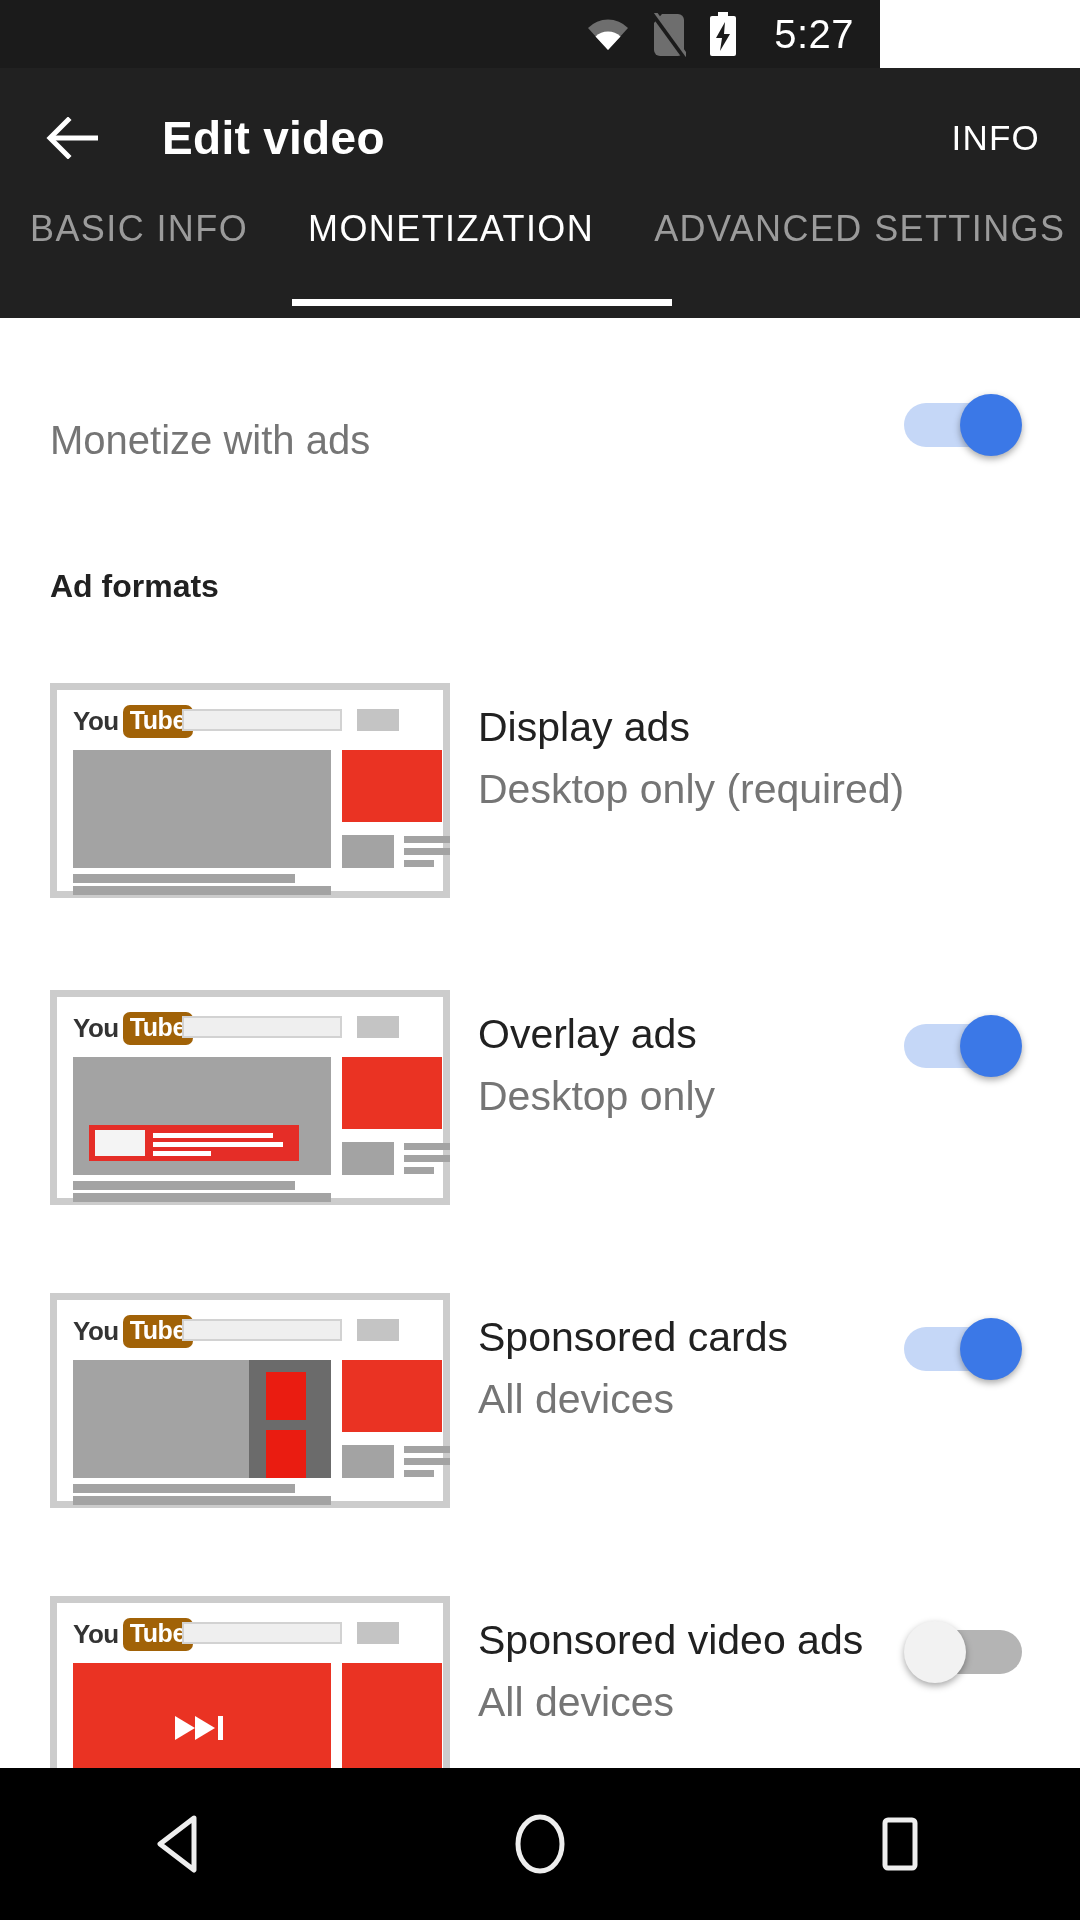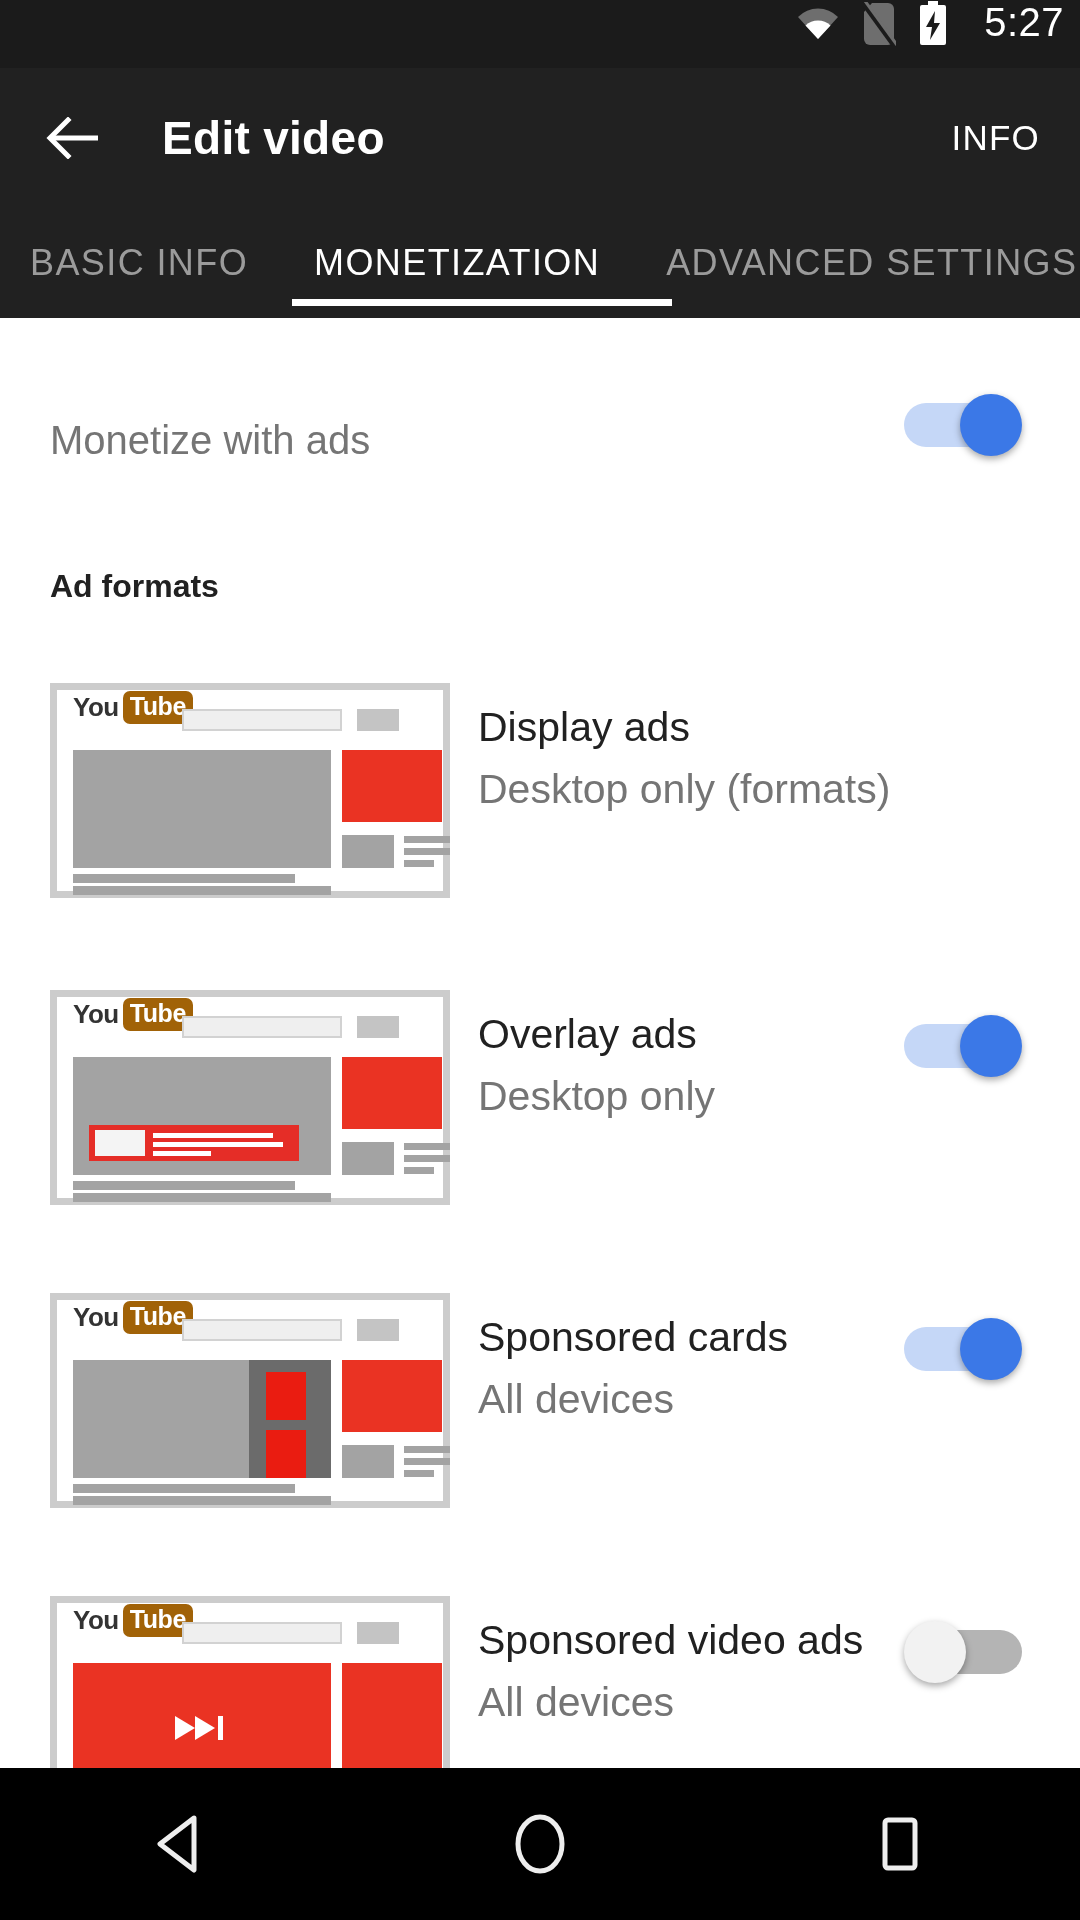--- a/index.html
+++ b/index.html
@@ -6,23 +6,23 @@
   html, body {
     width:1080px; height:1920px;
     background:#ffffff;
     font-family:"Liberation Sans", sans-serif;
     overflow:hidden;
   }
   #screen { position:relative; width:1080px; height:1920px; background:#fff; overflow:hidden; }
 
   
   .statusbar{
-    position:absolute; left:0; top:0; width:1080px; height:68px;
-    background:#1b1b1b; display:flex; align-items:flex-start; justify-content:flex-end;
-    padding-right:16px;
+    position:absolute; left:0; top:0; width:880px; height:68px;
+    background:#1b1b1b; display:flex; align-items:center; justify-content:flex-end;
+    padding-right:26px;
   }
   .sb-icons{ display:flex; align-items:center; gap:22px; }
   .wifi-ic{ width:44px; height:32px; position:relative; }
   .sim-ic{ width:34px; height:42px; position:relative; }
   .batt-ic{ width:30px; height:44px; position:relative; }
   .sb-time{ color:#ffffff; font-size:40px; letter-spacing:0.5px; margin-left:14px; }
 
   
   .appbar{
     position:absolute; left:0; top:68px; width:1080px; height:140px;
@@ -36,21 +36,21 @@
     color:#ffffff; font-size:46px; font-weight:bold; margin-left:60px; letter-spacing:0.3px;
   }
   .save-btn{
     position:absolute; right:40px; top:50%; transform:translateY(-50%);
     color:#ffffff; font-size:35px; letter-spacing:1.2px; cursor:pointer;
   }
 
   
   .tabbar{
     position:absolute; left:0; top:208px; width:1080px; height:110px;
-    background:#212121; display:flex; align-items:center; overflow:hidden;gap:6px;
+    background:#212121; display:flex; align-items:flex-start; overflow:hidden;
   }
   .tab{
     font-size:36px; letter-spacing:1.4px; color:#9b9b9b; white-space:nowrap;
     cursor:pointer; padding:0 30px; font-weight:400;
   }
   .tab.active{ color:#ffffff; }
   .tab-first{ margin-left:0px; }
   .tab-indicator{
     position:absolute; left:292px; top:299px; width:380px; height:7px;
     background:#ffffff;
@@ -93,21 +93,21 @@
     position:absolute; top:0; width:62px; height:62px; border-radius:50%;
     box-shadow:0 3px 7px rgba(0,0,0,0.34);
   }
   .switch.on .track{ background:#c5d7f7; }
   .switch.on .thumb{ right:0; background:#3b78e7; }
   .switch.off .track{ background:#b4b4b4; right:0; left:auto; }
   .switch.off .thumb{ left:0; background:#f2f2f2; }
 
   
   .tb{ position:absolute; }
-  .yt-logo{ position:absolute; left:16px; top:0; display:flex; align-items:center; height:34px; }
+  .yt-logo{ position:absolute; left:16px; top:14px; display:flex; align-items:center; height:34px; }
   .yt-you{ font-size:26px; font-weight:bold; color:#333333; font-family:"Liberation Sans", sans-serif; letter-spacing:-0.5px; }
   .yt-tube{
     background:#a16207; color:#ffffff; font-size:25px; font-weight:bold;
     border-radius:7px; padding:1px 7px 3px 7px; margin-left:4px; letter-spacing:-0.4px;
   }
   .srch-bar{ position:absolute; left:125px; top:19px; width:160px; height:22px; background:#efefef; border:2px solid #d2d2d2; }
   .srch-btn{ position:absolute; left:300px; top:19px; width:42px; height:22px; background:#c4c4c4; }
   .vid-main{ position:absolute; left:16px; top:60px; width:258px; height:118px; background:#a3a3a3; }
   .side-big{ position:absolute; left:285px; top:60px; width:100px; height:72px; background:#ea3323; }
   .side-thumb{ position:absolute; left:285px; top:145px; width:52px; height:33px; background:#a3a3a3; }
@@ -219,21 +219,21 @@
         <span class="side-big tb"></span>
         <span class="side-thumb tb"></span>
         <span class="side-l1 tb"></span>
         <span class="side-l2 tb"></span>
         <span class="side-l3 tb"></span>
         <span class="cap1 tb"></span>
         <span class="cap2 tb"></span>
       </div>
       <div class="fmt-texts">
         <div class="fmt-title">Display ads</div>
-        <div class="fmt-sub">Desktop only (formats)</div>
+        <div class="fmt-sub">Desktop only (required)</div>
       </div>
     </div>
 
     <div class="fmt-row" style="top:672px;">
       <div class="fmt-thumb">
         <span class="yt-logo">
           <span class="yt-you">You</span>
           <span class="yt-tube">Tube</span>
         </span>
         <span class="srch-bar tb"></span>

